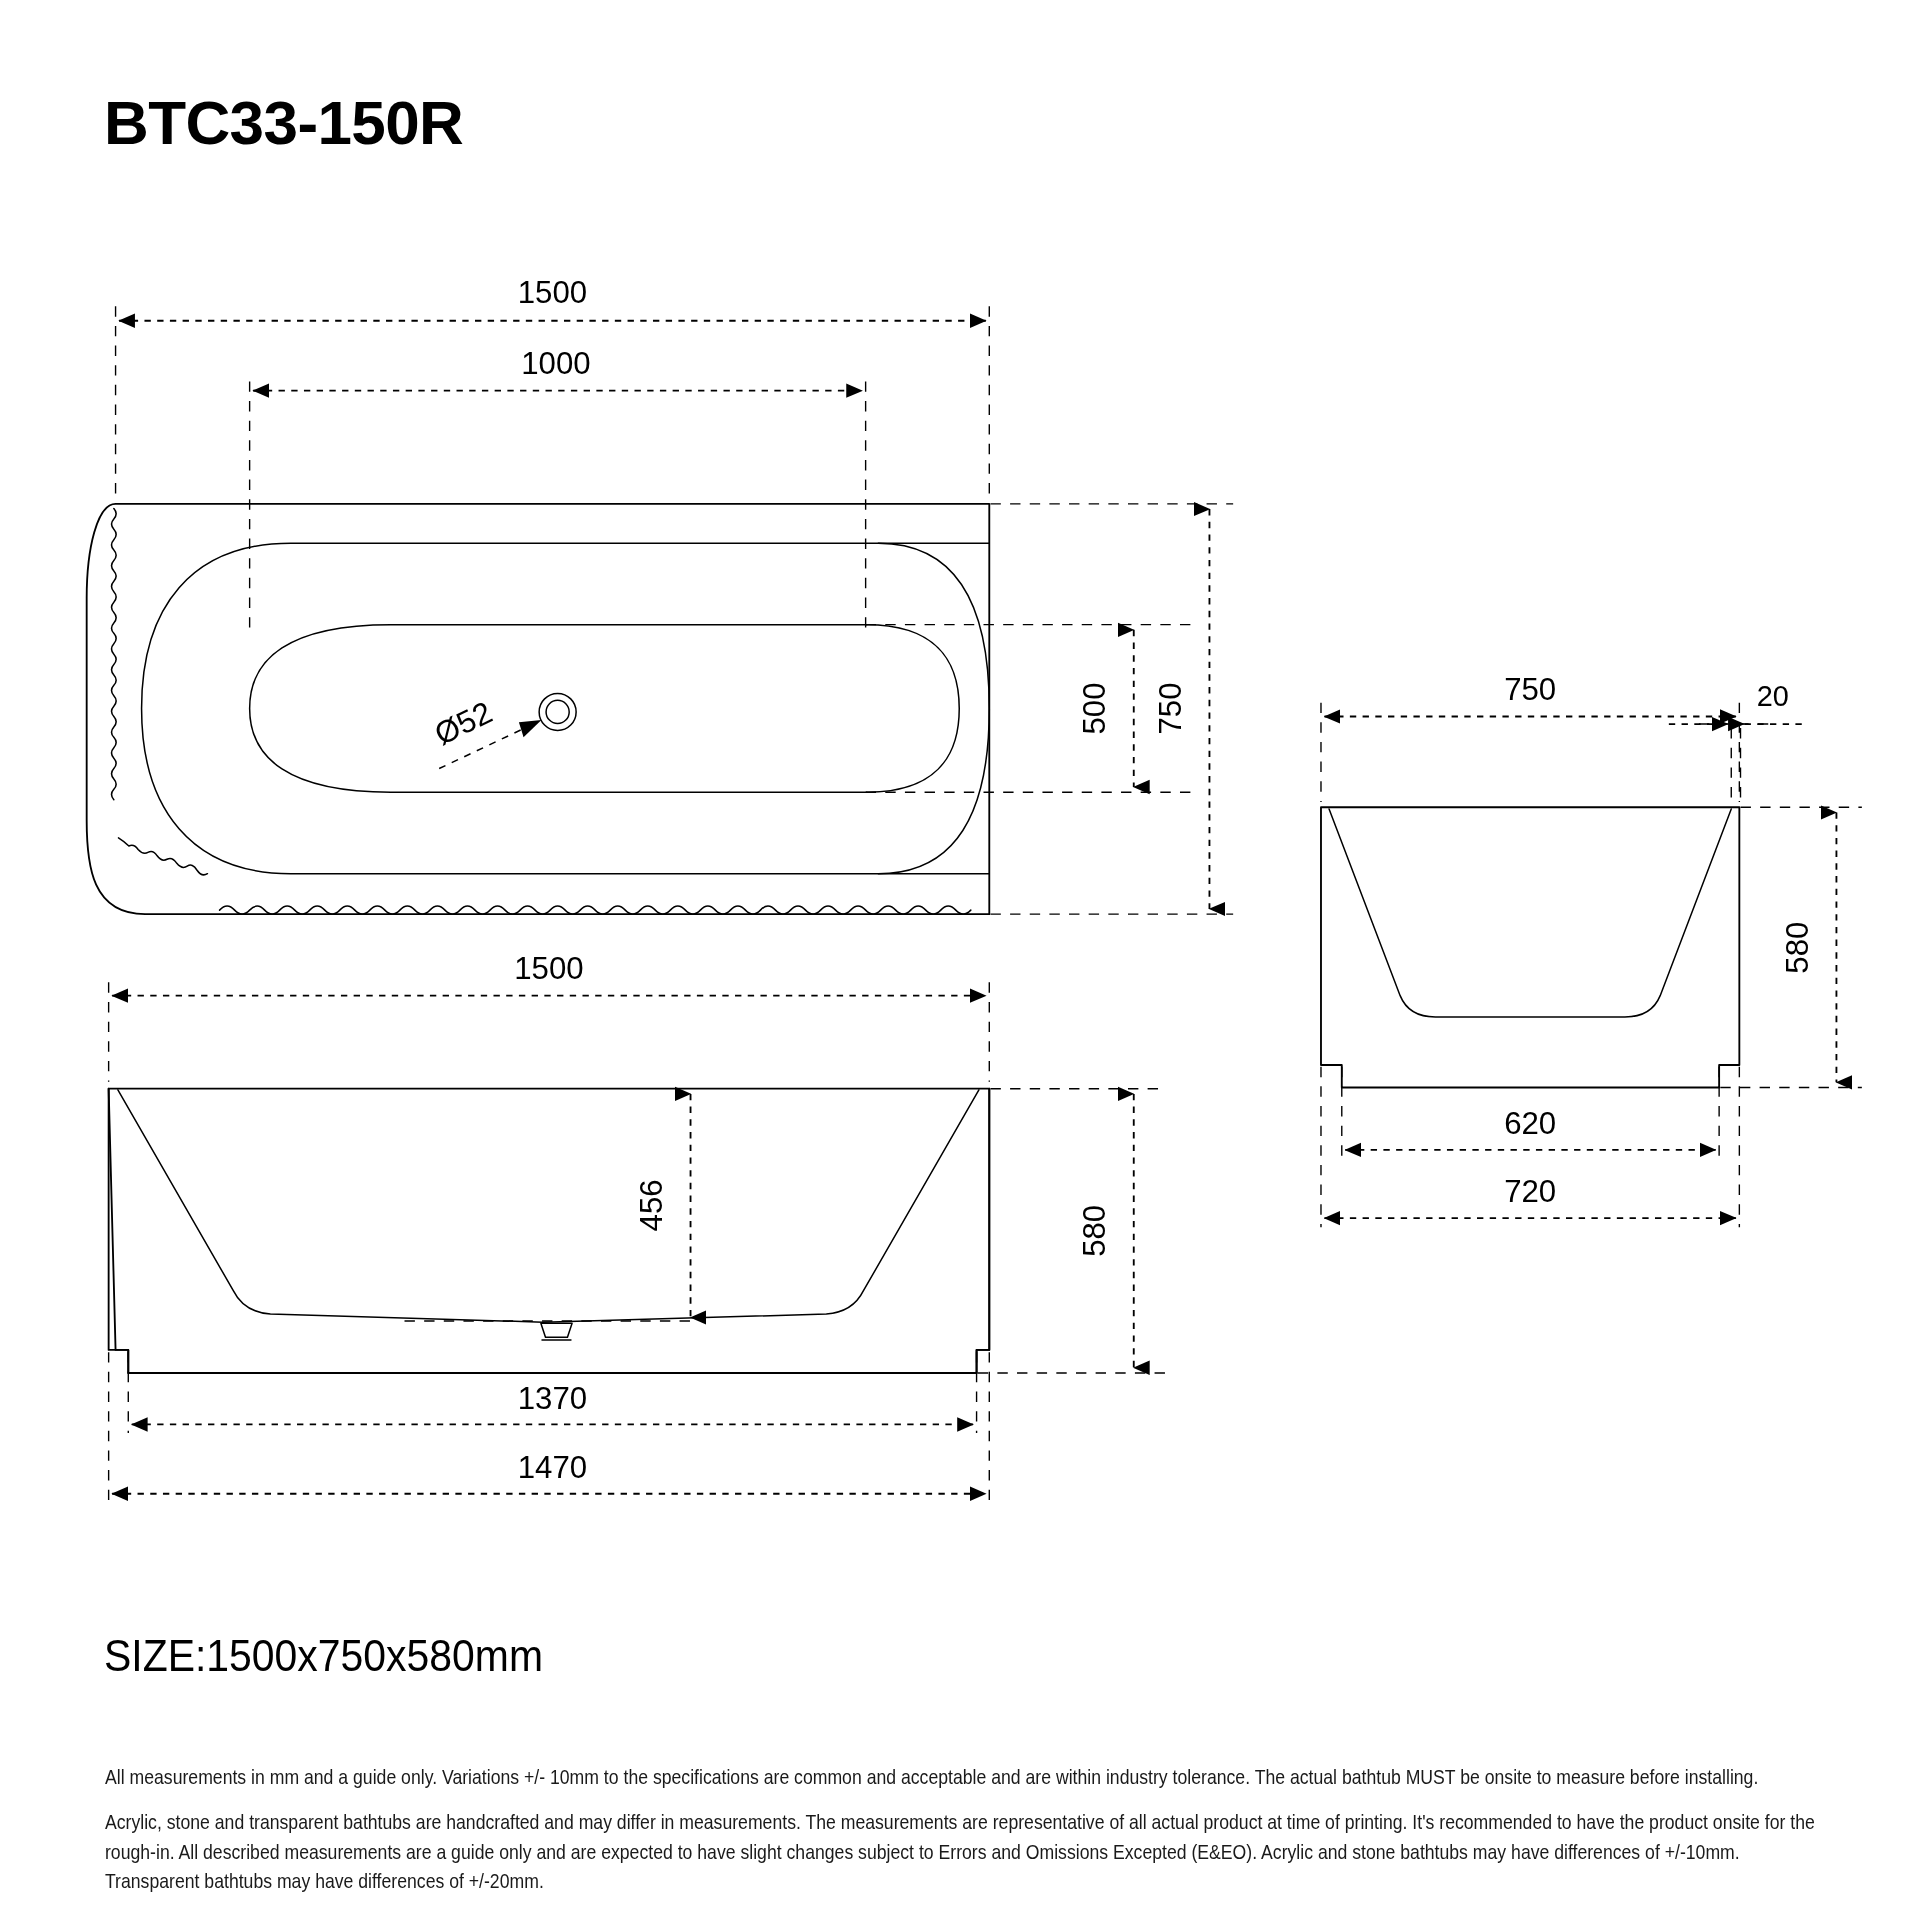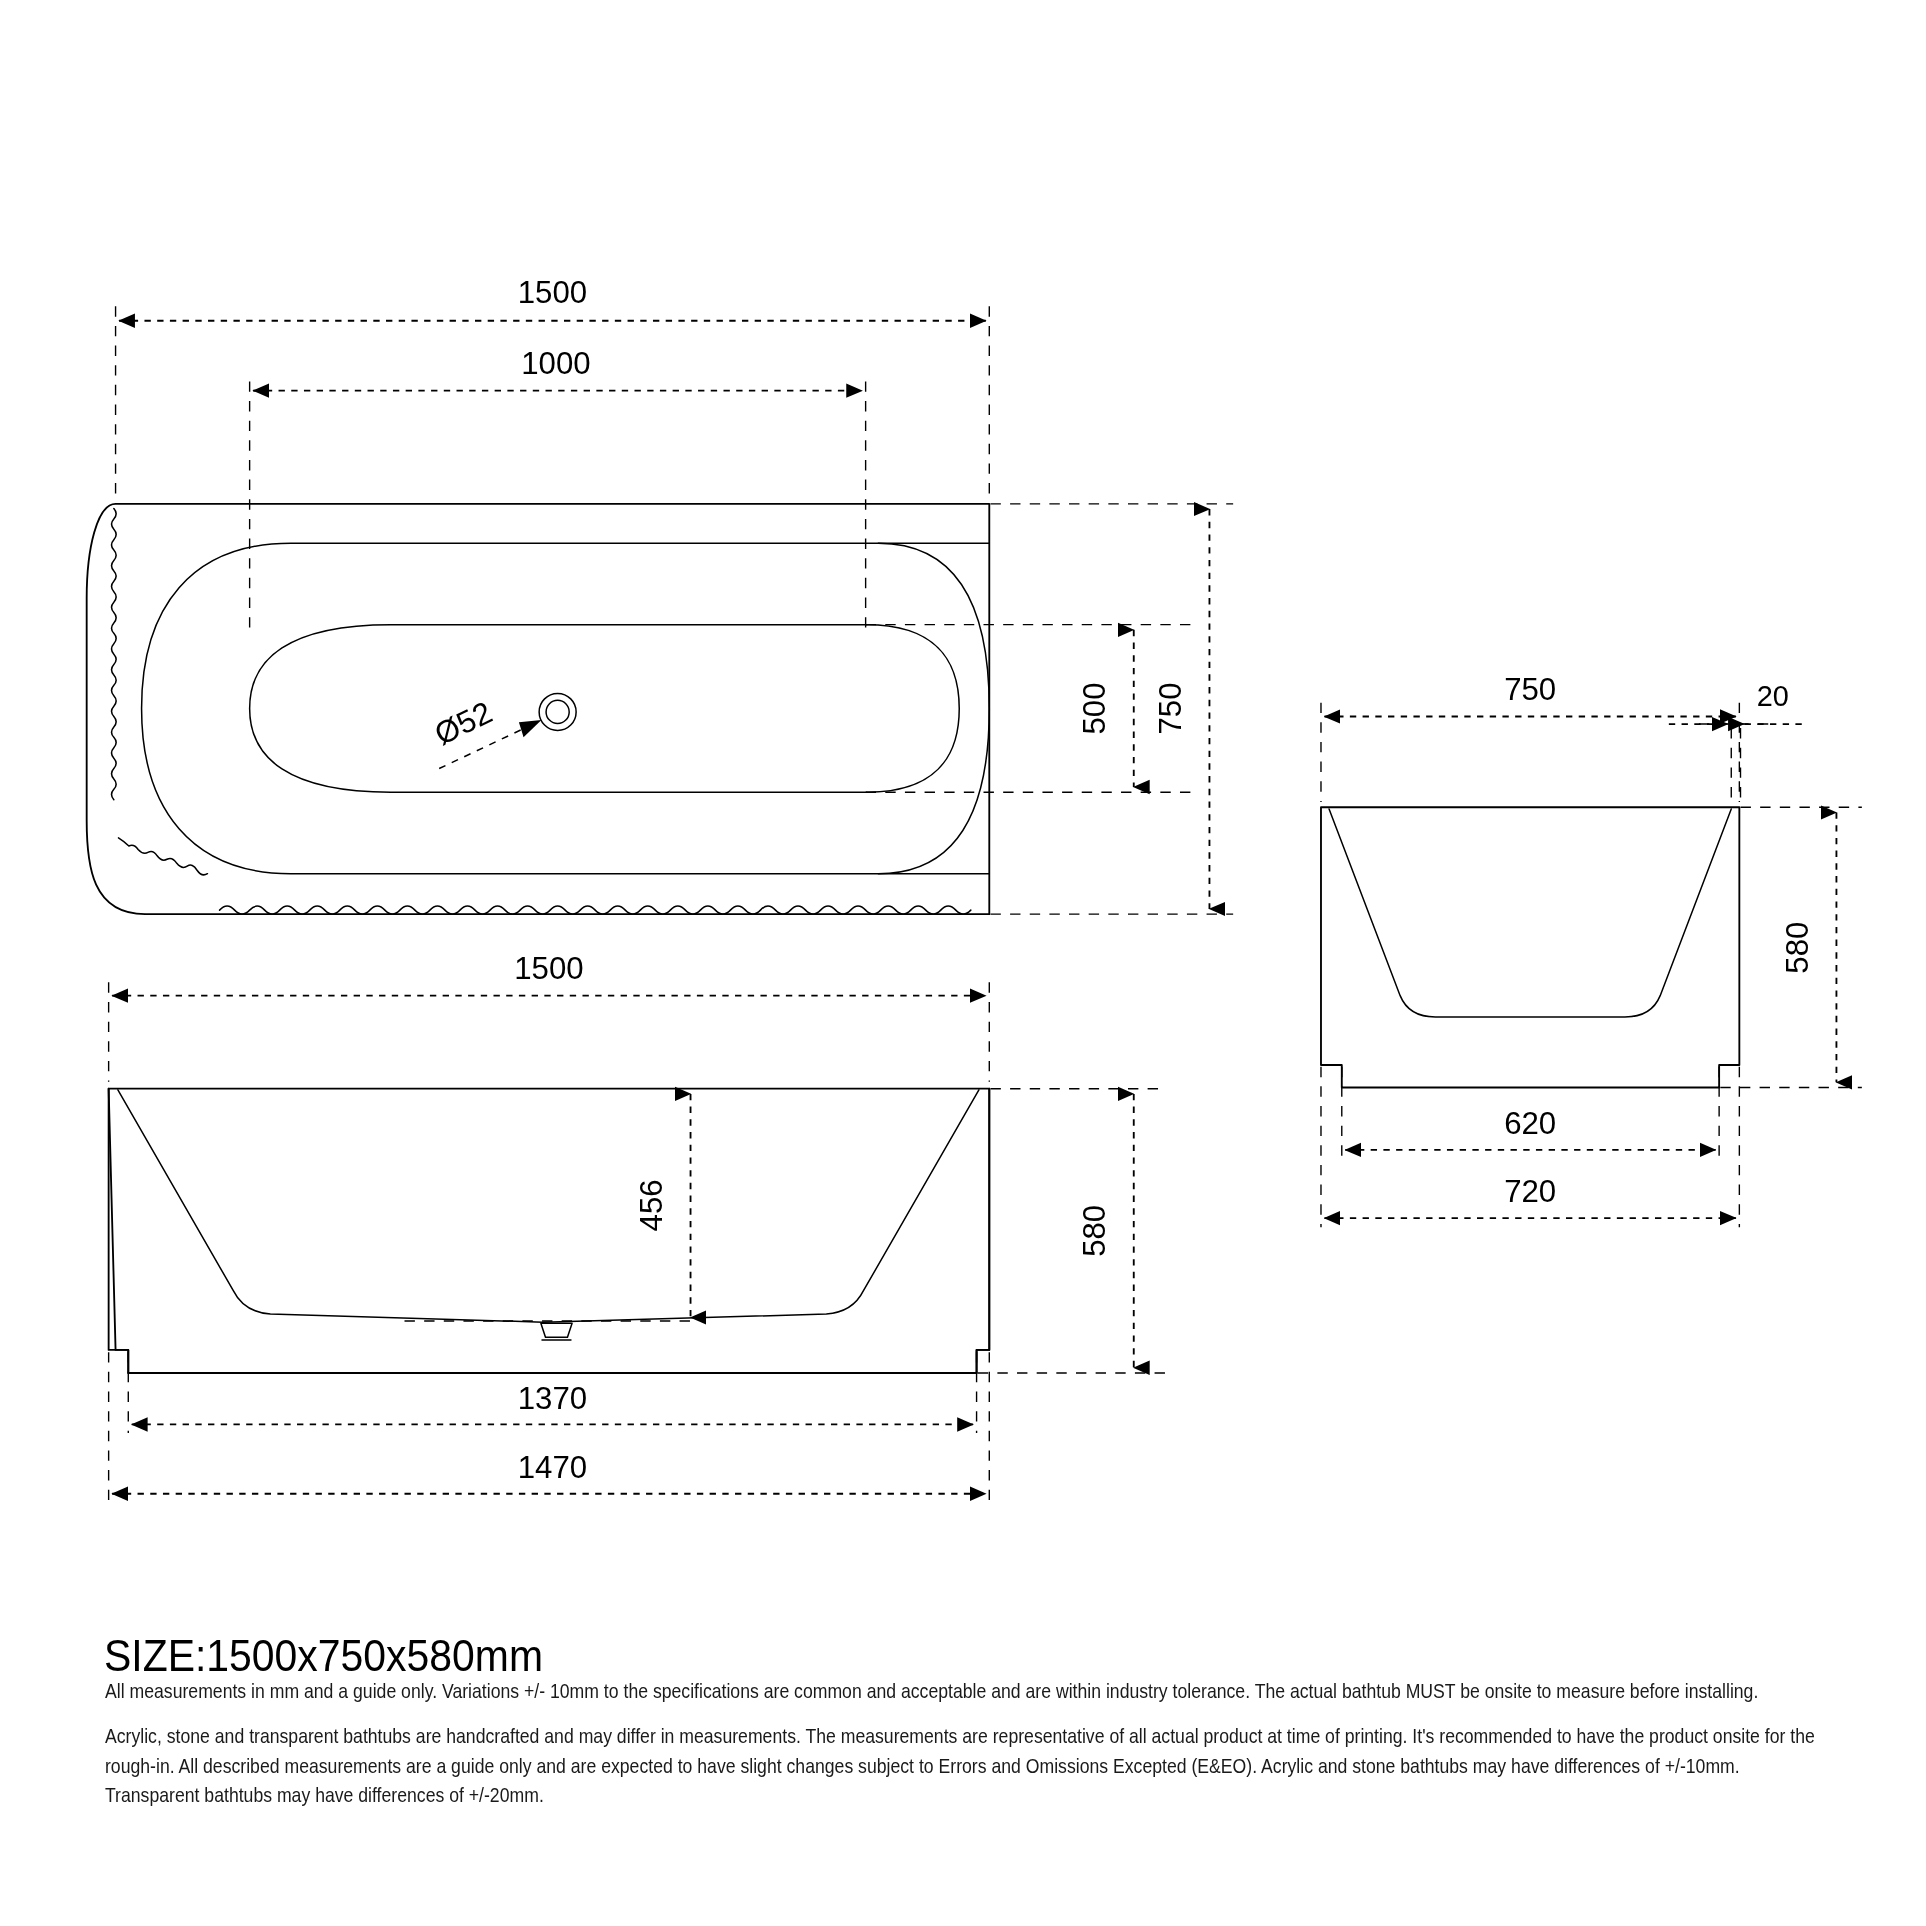--- a/index.html
+++ b/index.html
@@ -50,21 +50,21 @@
     letter-spacing: 0px;
     line-height: 1;
     color: #000000;
     white-space: nowrap;
     transform: scaleX(0.93);
     transform-origin: left center;
   }
   #notes {
     position: absolute;
     left: 105px;
-    top: 1676px;
+    top: 1762px;
     width: 1725px;
   }
   .note-para {
     font-family: "Liberation Sans", sans-serif;
     font-size: 21px;
     line-height: 1.42;
     color: #1a1a1a;
     margin: 0 0 15px 0;
     text-align: left;
     transform: scaleX(0.84);
@@ -119,20 +119,21 @@
   .arrow {
     fill: #000000;
     stroke: none;
   }
 </style>
 </head>
 <body>
 
 <div id="sheet">
 
+  <div id="title-block">BTC33-150R</div>
 
   <svg id="drawing-svg" viewBox="0 0 3333 3333">
 
     <defs>
       <marker id="ar-r" markerWidth="9" markerHeight="9" refX="8.6" refY="4.5" orient="auto" markerUnits="strokeWidth">
         <path d="M0,0.6 L9,4.5 L0,8.4 Z" class="arrow"></path>
       </marker>
       <marker id="ar-l" markerWidth="9" markerHeight="9" refX="0.4" refY="4.5" orient="auto" markerUnits="strokeWidth">
         <path d="M9,0.6 L0,4.5 L9,8.4 Z" class="arrow"></path>
       </marker>

